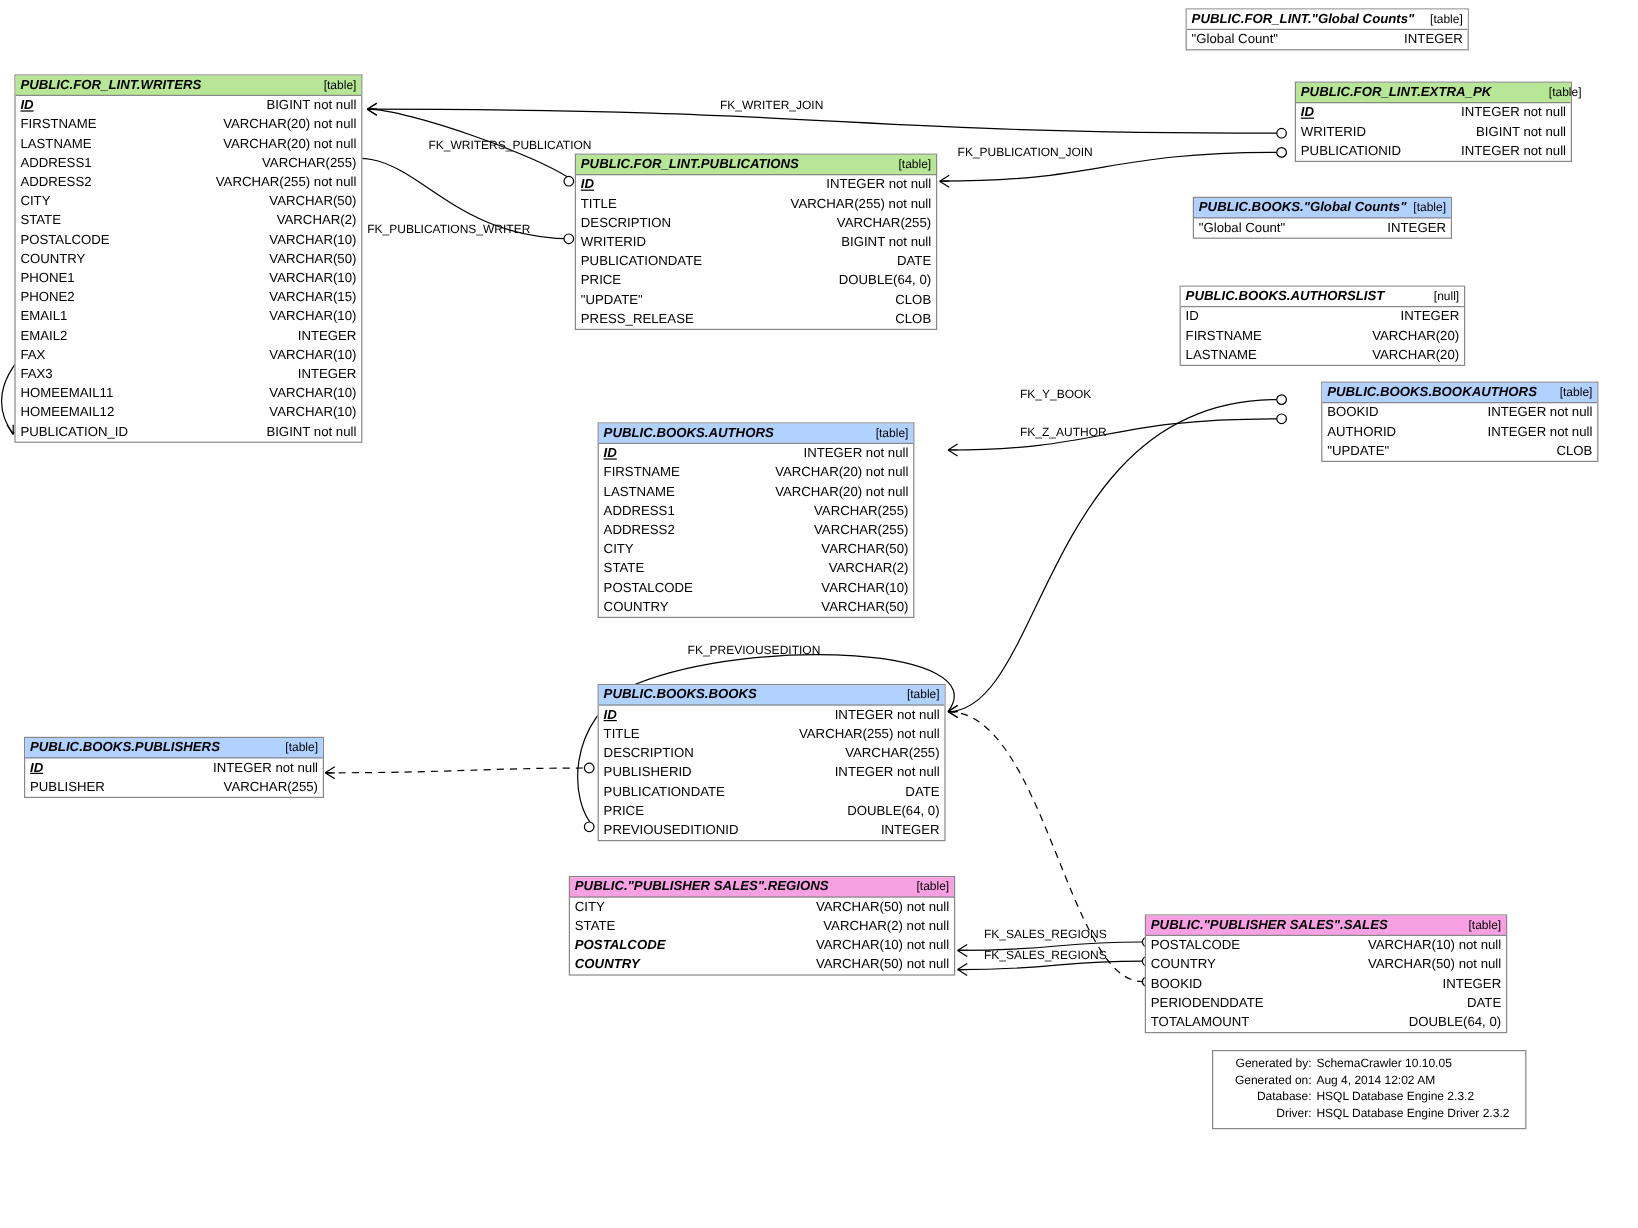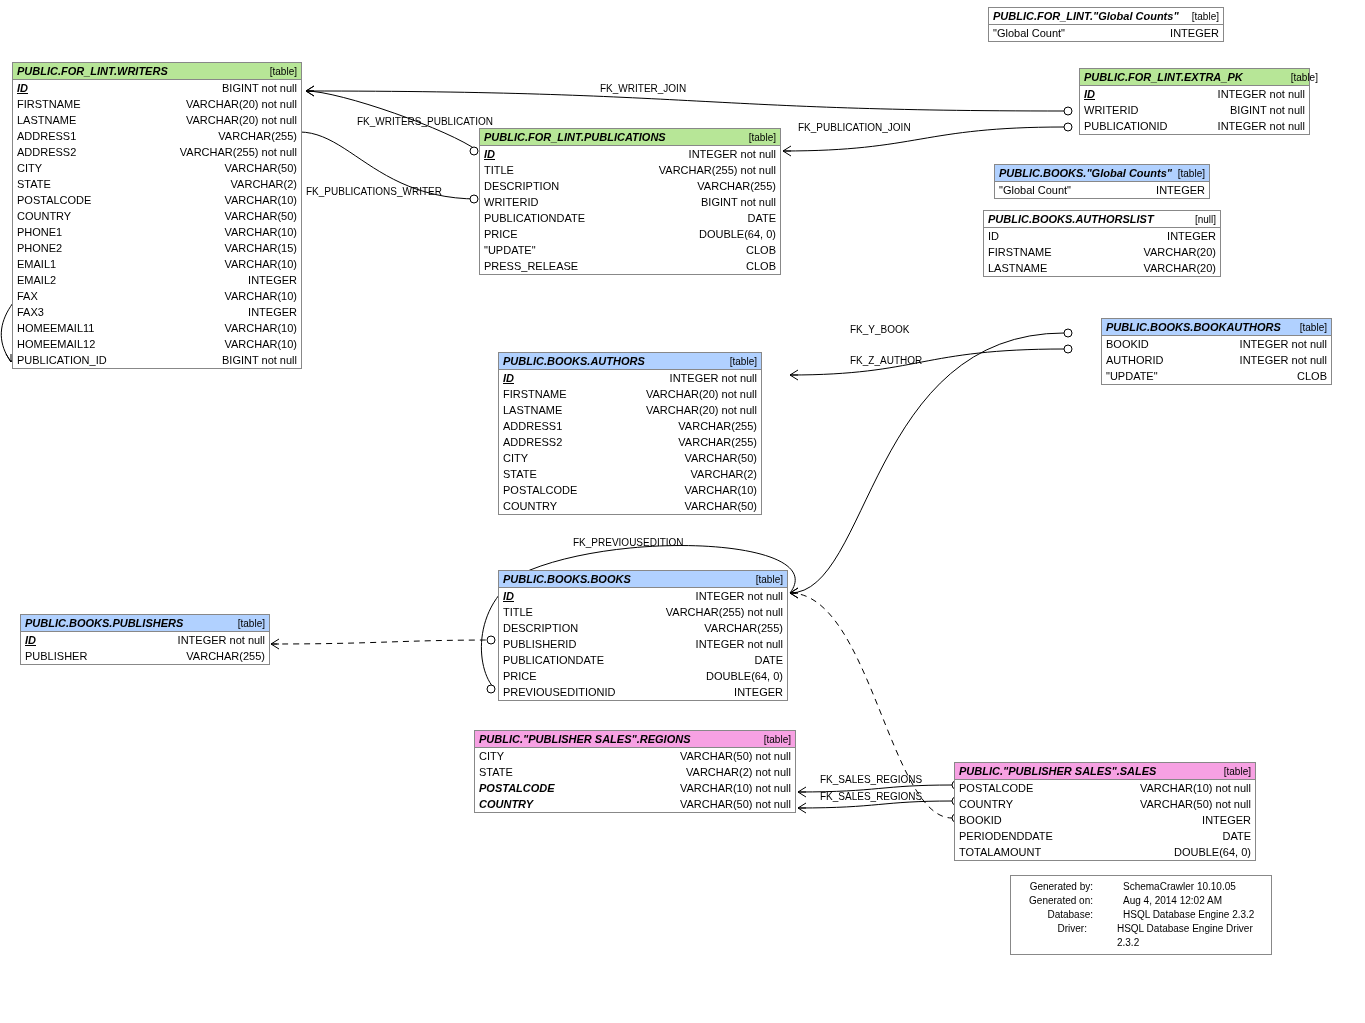--- a/index.html
+++ b/index.html
@@ -62,21 +62,21 @@
     white-space: nowrap;
   }
   .metabox {
     position: absolute;
     border: 1px solid #888;
     padding: 4px 6px;
     font-size: 10px;
     line-height: 14px;
     background: #fff;
   }
-  .metabox .mrow { display: flex; gap: 26px; }
+  .metabox .mrow { display: flex; }
   .metabox .mlab { width: 80px; text-align: right; padding-right: 4px; }
 </style>
 </head>
 <body>
 
 <svg class="connectors">
 
   <defs>
     <g id="crow">
       <path d="M0,0 L-8,-5 M0,0 L-8,5 M0,0 L-8,0" stroke="#000" fill="none" stroke-width="1"></path>
@@ -180,21 +180,21 @@
       <span class="kind">[table]</span>
     </div>
   <div>
       <div class="row">
         <span class="coln">"Global Count"</span>
         <span>INTEGER</span>
       </div>
     </div>
 </div>
 
-<div class="tbl" style="left:983px; top:210px; width:238px;">
+<div class="tbl" style="left:983px; top:238px; width:238px;">
   <div class="hdr white">
       <span>PUBLIC.BOOKS.AUTHORSLIST</span>
       <span class="kind">[null]</span>
     </div>
   <div>
       <div class="row">
         <span class="coln">ID</span>
         <span>INTEGER</span>
       </div>
       <div class="row">

